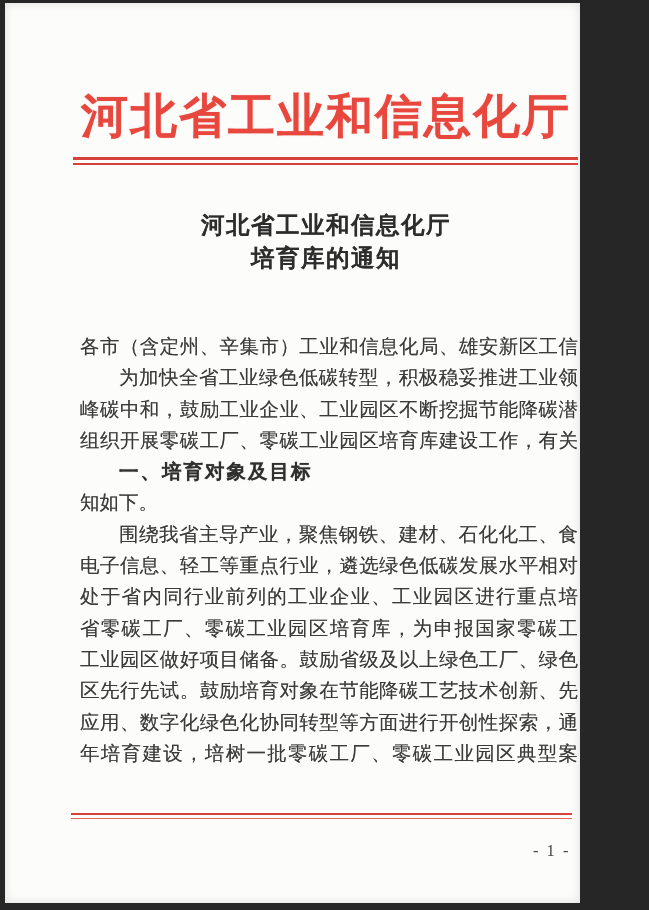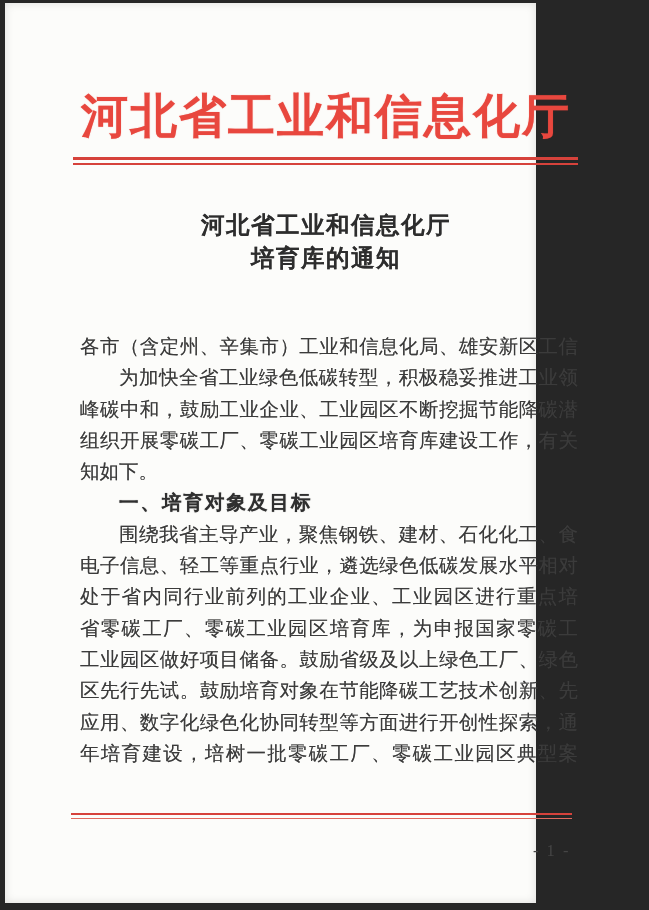--- a/index.html
+++ b/index.html
@@ -15,20 +15,21 @@
     overflow: hidden;
   }
   .page {
     position: absolute;
     left: 5px;
     top: 3px;
     width: 531px;
     height: 900px;
     background: #fcfcfa;
     box-shadow: inset 0 0 10px rgba(0,0,0,0.12);
+    padding-left: 44px;
   }
   .content {
     position: absolute;
     left: 65px;
     top: 0;
     width: 512px;
   }
   .letterhead {
     position: absolute;
     left: 0;
@@ -127,22 +128,22 @@
     <div class="doc-title">
       <div>河北省工业和信息化厅</div>
       <div>培育库的通知</div>
     </div>
 
     <div class="body-text">
       <div class="ln fill">各市（含定州、辛集市）工业和信息化局、雄安新区工信科技数</div>
       <div class="ln indent fill">为加快全省工业绿色低碳转型，积极稳妥推进工业领域碳达</div>
       <div class="ln fill">峰碳中和，鼓励工业企业、工业园区不断挖掘节能降碳潜力，拟</div>
       <div class="ln fill">组织开展零碳工厂、零碳工业园区培育库建设工作，有关事项通</div>
+      <div class="ln indent bold">一、培育对象及目标</div>
       <div class="ln">知如下。</div>
-      <div class="ln indent bold">一、培育对象及目标</div>
       <div class="ln indent fill">围绕我省主导产业，聚焦钢铁、建材、石化化工、食品医药、</div>
       <div class="ln fill">电子信息、轻工等重点行业，遴选绿色低碳发展水平相对较高、</div>
       <div class="ln fill">处于省内同行业前列的工业企业、工业园区进行重点培育，建立</div>
       <div class="ln fill">省零碳工厂、零碳工业园区培育库，为申报国家零碳工厂、零碳</div>
       <div class="ln fill">工业园区做好项目储备。鼓励省级及以上绿色工厂、绿色工业园</div>
       <div class="ln fill">区先行先试。鼓励培育对象在节能降碳工艺技术创新、先进技术</div>
       <div class="ln fill">应用、数字化绿色化协同转型等方面进行开创性探索，通过2—3</div>
       <div class="ln fill">年培育建设，培树一批零碳工厂、零碳工业园区典型案例，形成可</div>
     </div>
 

